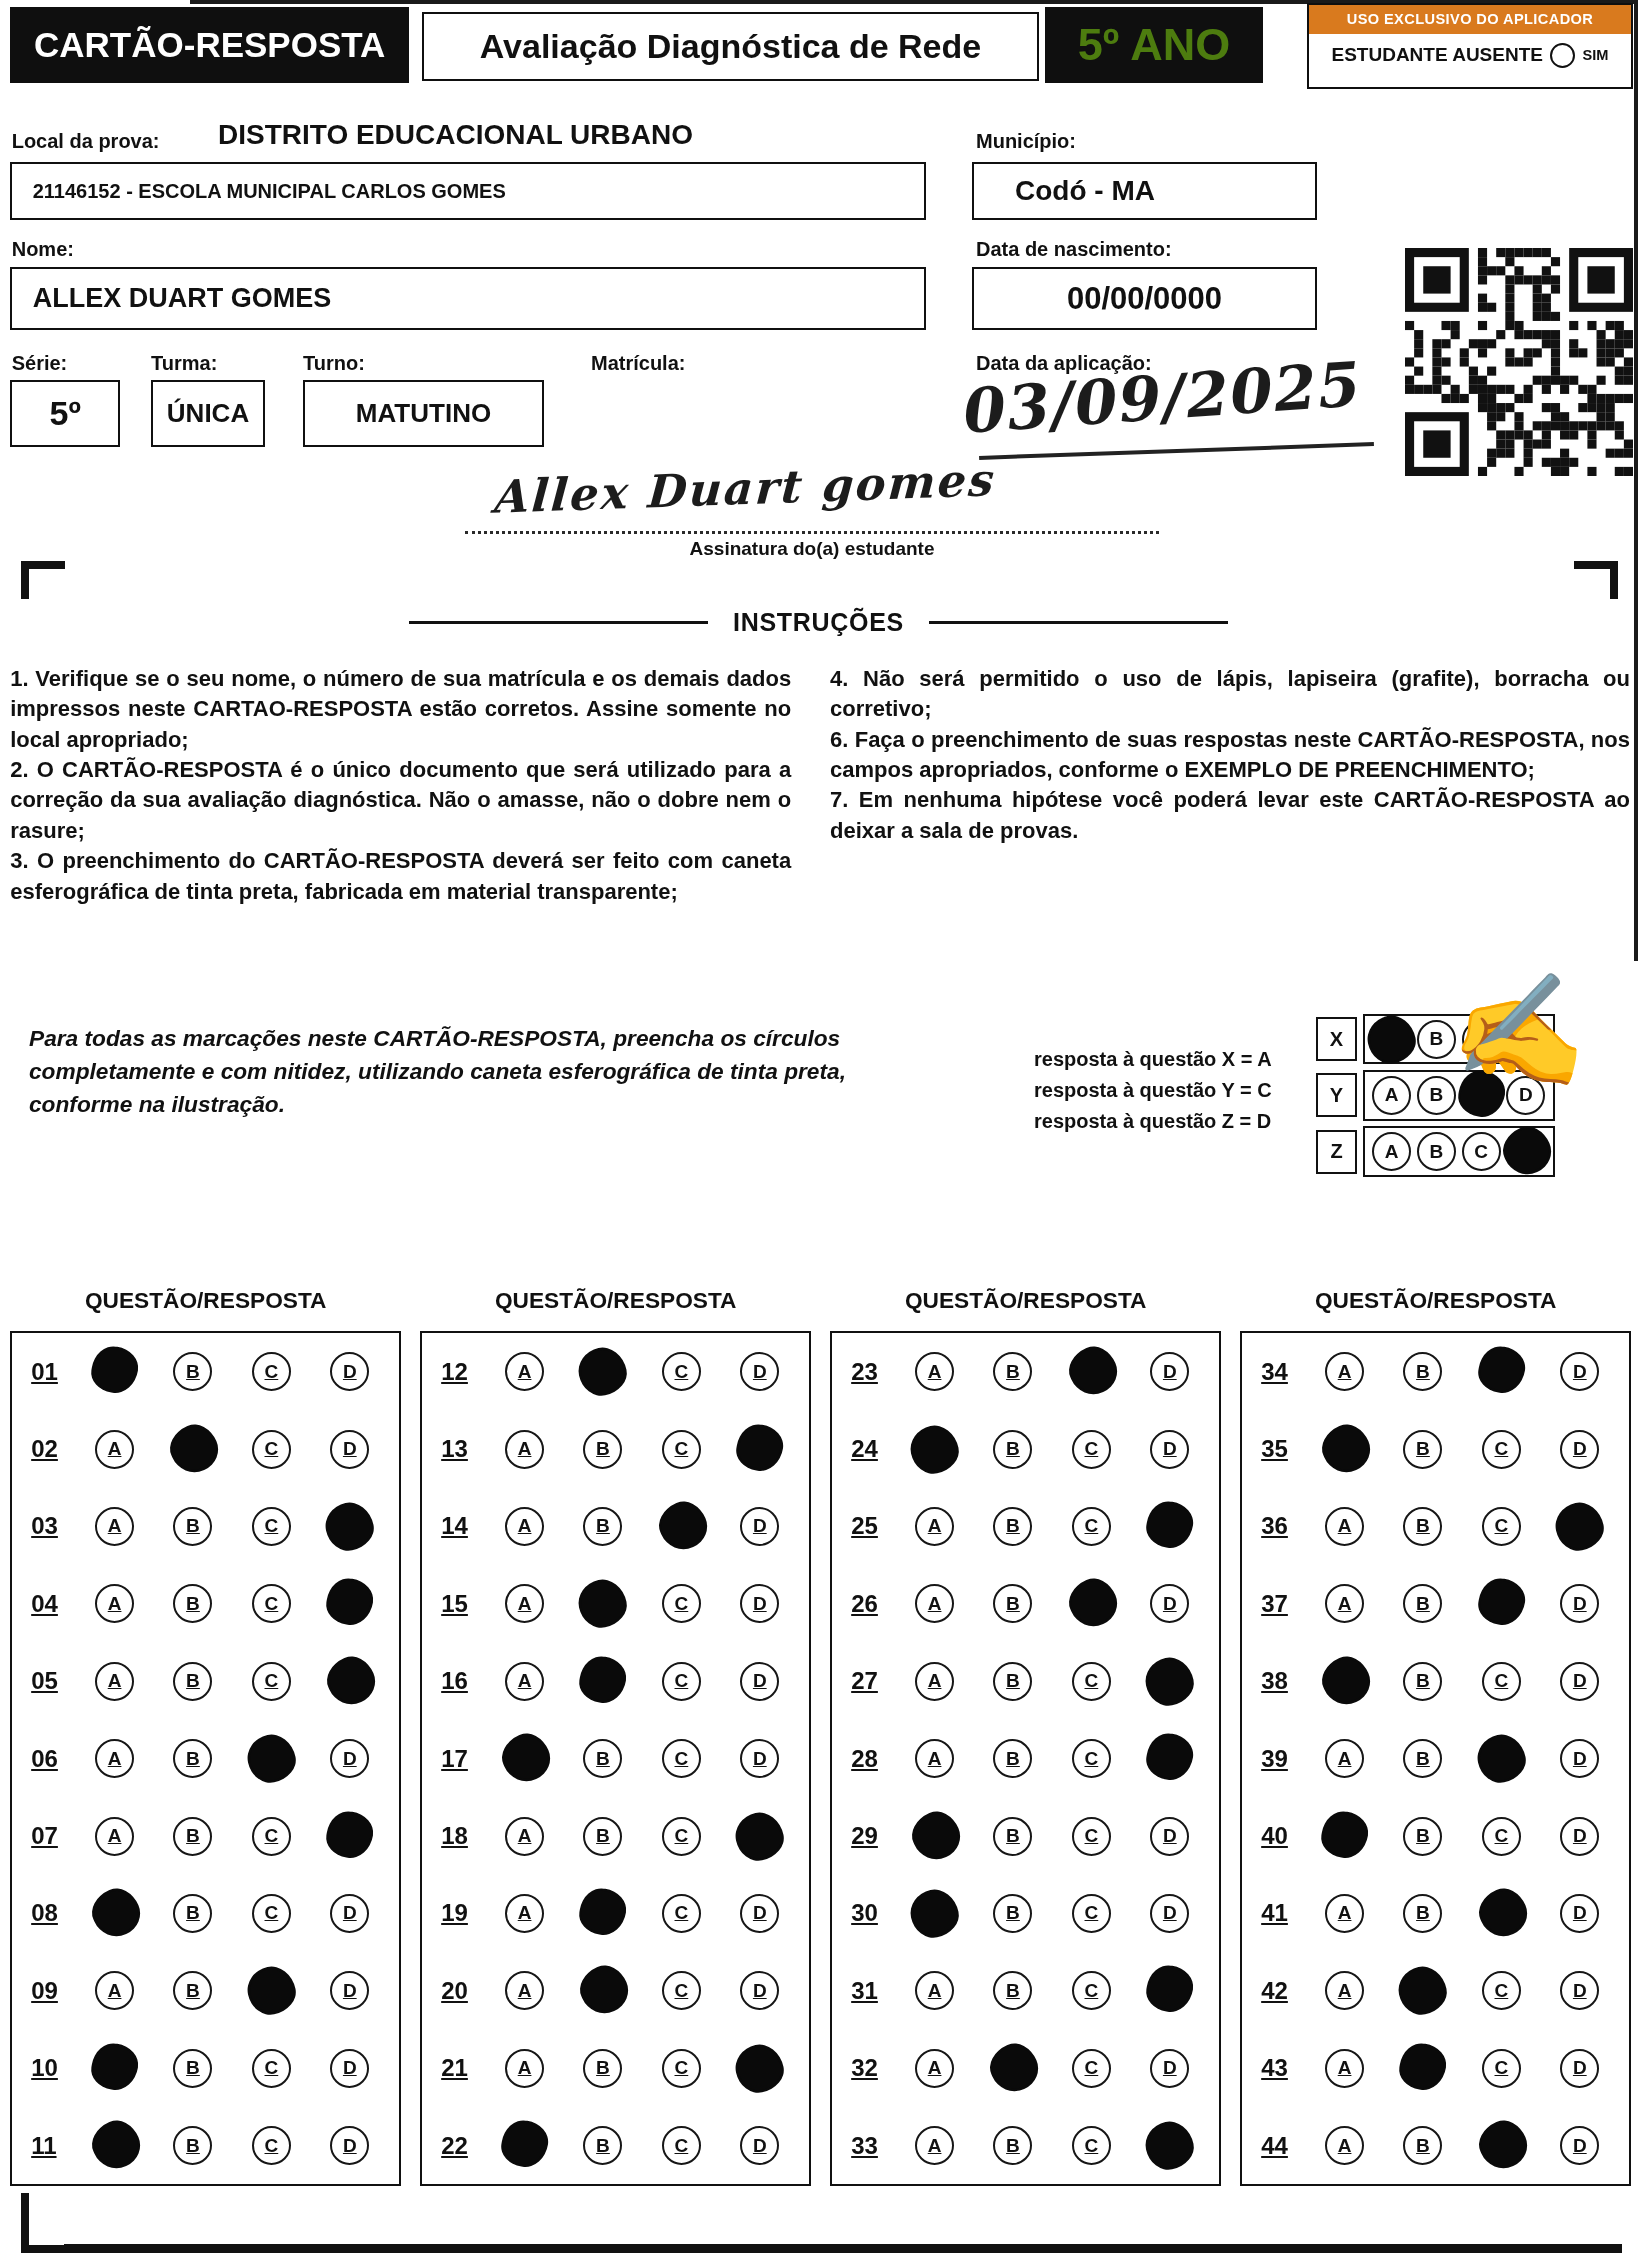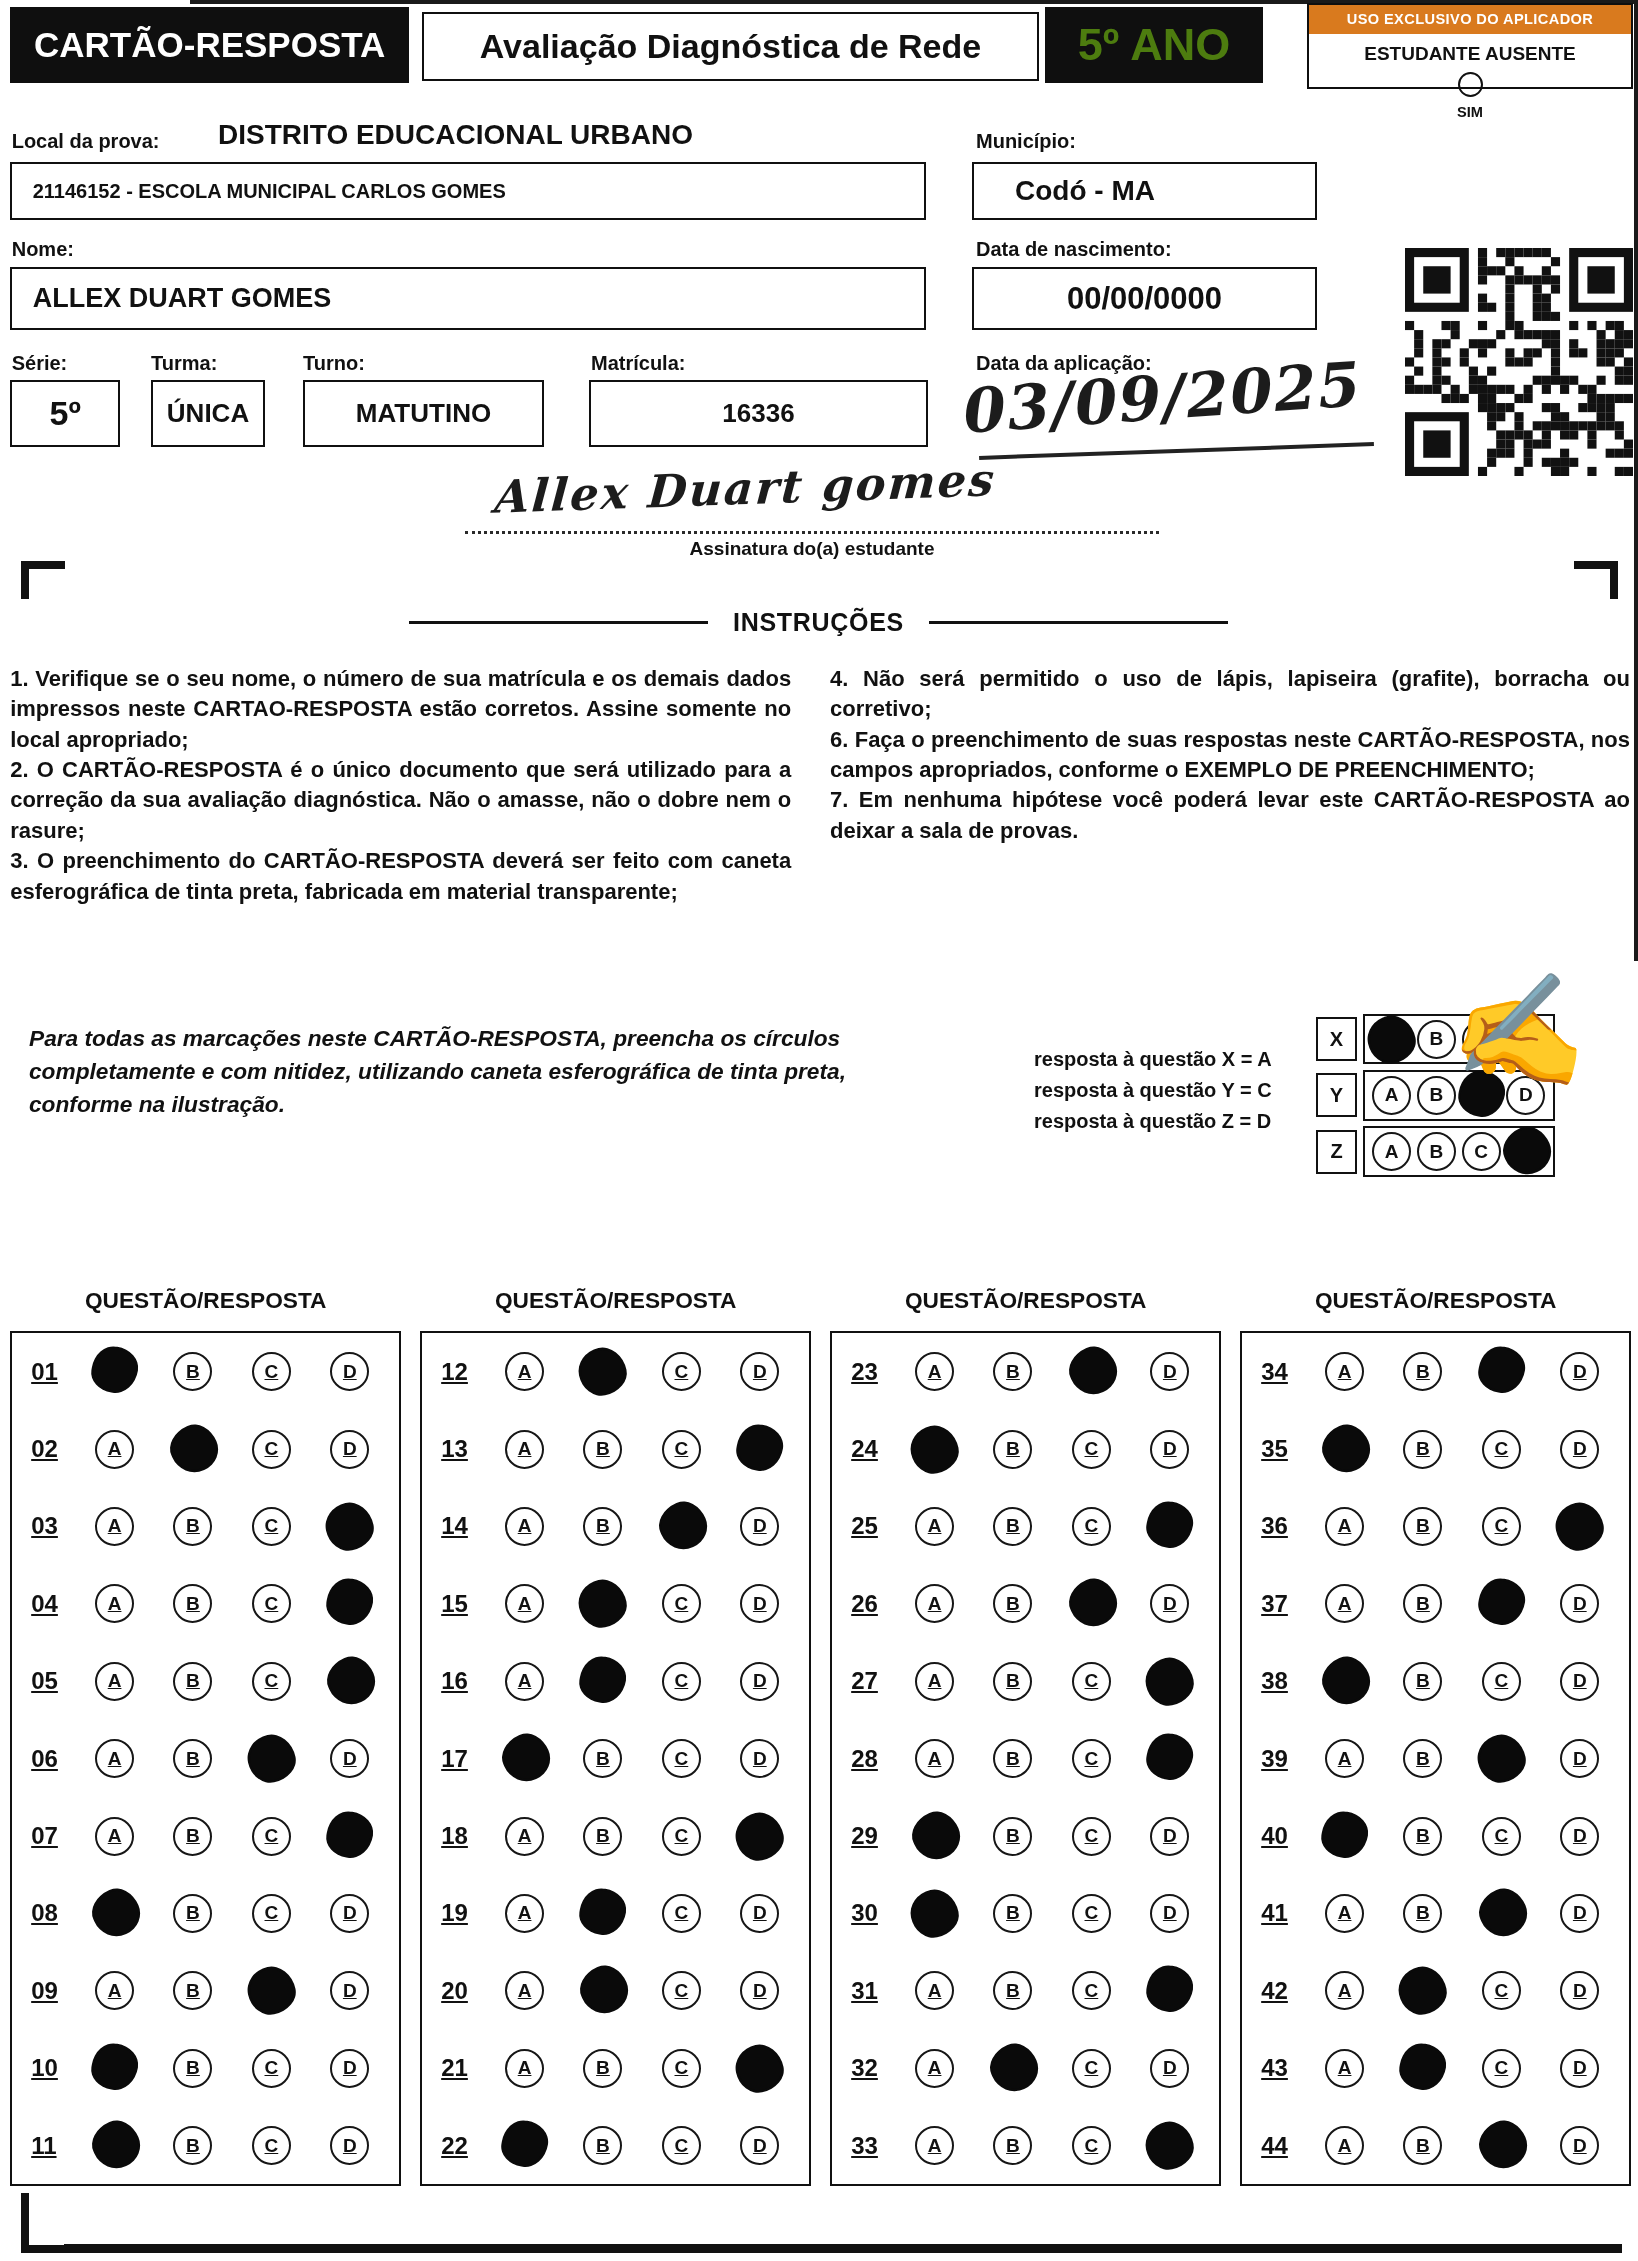--- a/index.html
+++ b/index.html
@@ -14,21 +14,21 @@
   
   .hdr-card { left:10.2px; top:7.3px; width:399px; height:76px; background:#0f0f0f; color:#fff;
     display:flex; align-items:center; justify-content:center; font-size:35px; font-weight:700; }
   .hdr-exam { left:422px; top:11.7px; width:617px; height:69px; border:2.9px solid #0f0f0f;
     display:flex; align-items:center; justify-content:center; font-size:34px; font-weight:700; }
   .hdr-grade { left:1045px; top:7.3px; width:218px; height:76px; background:#0f0f0f; color:#4d7c0f;
     display:flex; align-items:center; justify-content:center; font-size:45px; font-weight:700; }
   .hdr-right { left:1307px; top:2.9px; width:326px; height:86px; border:2.9px solid #0f0f0f; background:#fff; }
   .hdr-right .strip { height:29px; background:#d97a1e; color:#fff; display:flex; align-items:center;
     justify-content:center; font-size:14.6px; font-weight:700; letter-spacing:0.4px; }
-  .hdr-right .absent { display:flex; align-items:center; justify-content:center; gap:7.3px; padding-top:8.8px;flex-direction:column; }
+  .hdr-right .absent { display:flex; align-items:center; justify-content:center; gap:7.3px; padding-top:8.8px; }
   .hdr-right .absent .t1 { font-size:19px; font-weight:700; }
   .circle-opt { width:25px; height:25px; border:2.2px solid #111; border-radius:50%; }
   .hdr-right .absent .t2 { font-size:14.6px; font-weight:700; }
 
   
   .lbl { position:absolute; font-size:20px; font-weight:700; }
   .fbox { position:absolute; border:2.9px solid #101010; background:#fff; display:flex; align-items:center;
     font-weight:700; }
   .local-value { left:218px; top:119px; font-size:28px; font-weight:700; }
 
@@ -348,21 +348,20 @@
 
   <div class="lbl" style="left:11.7px; top:352px;">Série:</div>
   <div class="lbl" style="left:151px; top:352px;">Turma:</div>
   <div class="lbl" style="left:303px; top:352px;">Turno:</div>
   <div class="lbl" style="left:591px; top:352px;">Matrícula:</div>
   <div class="lbl" style="left:976px; top:352px;">Data da aplicação:</div>
 
   <div class="fbox" style="left:10.2px; top:380px; width:110px; height:67px; justify-content:center; font-size:34px;">5º</div>
   <div class="fbox" style="left:151px; top:380px; width:114px; height:67px; justify-content:center; font-size:26px;">ÚNICA</div>
   <div class="fbox" style="left:303px; top:380px; width:241px; height:67px; justify-content:center; font-size:26px;">MATUTINO</div>
-  <div class="fbox" style="left:589px; top:380px; width:339px; height:67px; justify-content:center; font-size:26px;">16336</div>
 
   <div class="abs script date-script">03/09/2025</div>
   <div class="abs date-tail"></div>
 
   <div class="abs script sig-script">Allex Duart gomes</div>
   <div class="abs sig-line"></div>
   <div class="abs sig-label">Assinatura do(a) estudante</div>
 
   <div class="abs br-tl"></div>
   <div class="abs br-tr"></div>

